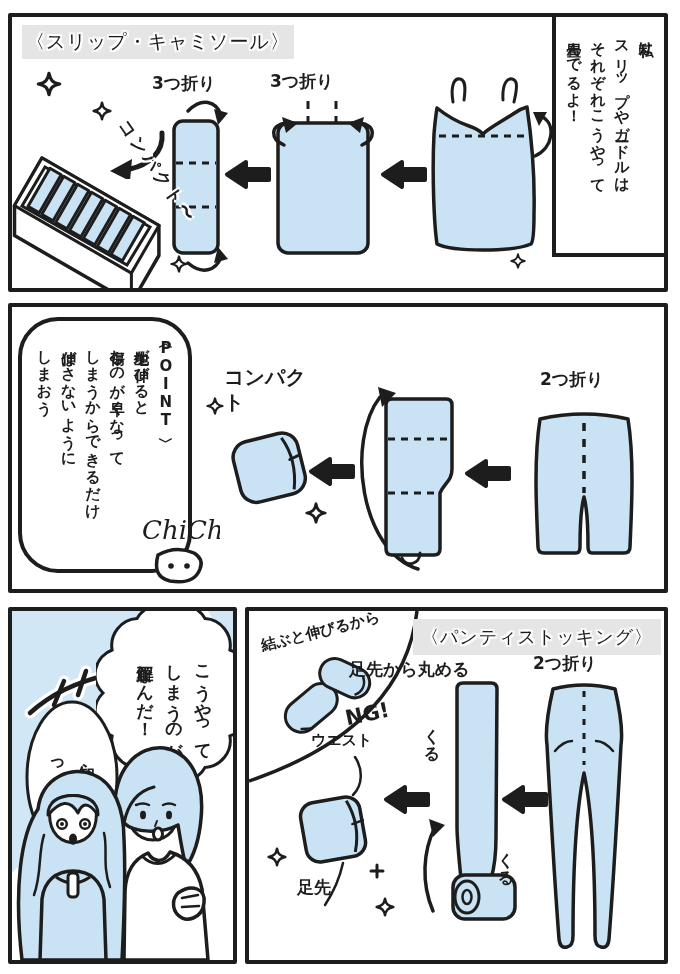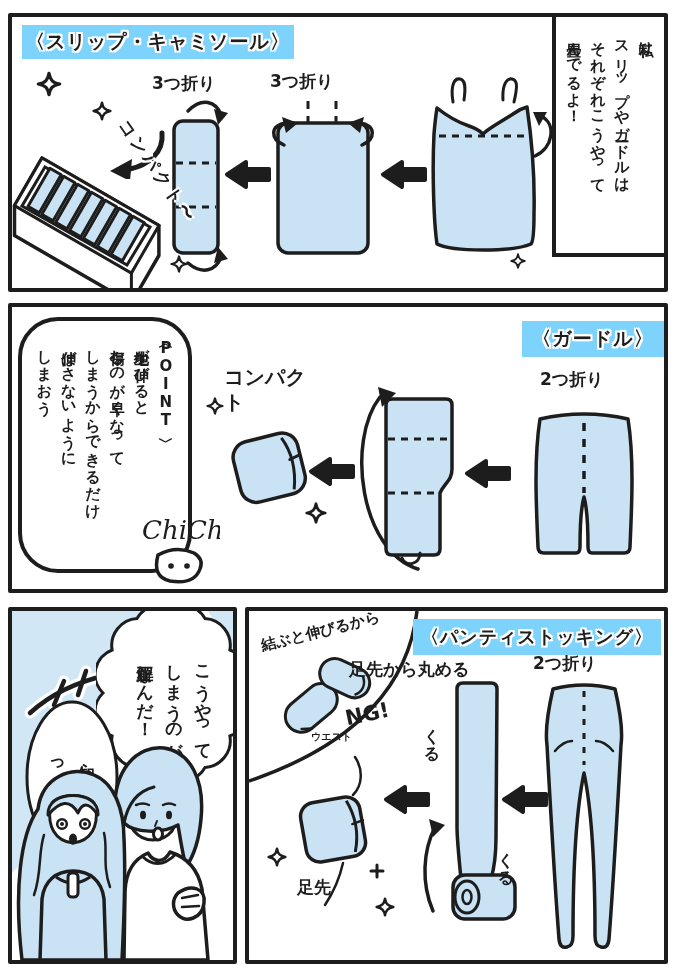--- a/index.html
+++ b/index.html
@@ -4,22 +4,22 @@
 <style>
   html,body{margin:0;padding:0;background:#ffffff;}
   .page{position:relative;width:680px;height:974px;background:#fff;overflow:hidden;
         font-family:"DejaVu Sans",sans-serif;color:#1d1d1d;}
   .panel{position:absolute;background:#fff;border:4px solid #1d1d1d;border-radius:2px;overflow:hidden;}
   #panel-slip   {left:8px;  top:13px;  width:652px; height:271px;}
   #panel-girdle {left:8px;  top:303px; width:652px; height:282px;}
   #panel-talk   {left:8px;  top:607px; width:221px; height:349px;}
   #panel-stock  {left:245px;top:607px; width:415px; height:349px;}
   .abs{position:absolute;}
-  .titlebar{position:absolute;background:#7dd3fc;display:flex;align-items:center;justify-content:center;
-            font-weight:bold;font-size:19px;letter-spacing:1px;
+  .titlebar{position:absolute;background:#e5e5e5;display:flex;align-items:center;justify-content:center;
+            font-weight:normal;font-size:19px;letter-spacing:1px;
             text-shadow:-2px -2px 0 #fff,2px -2px 0 #fff,-2px 2px 0 #fff,2px 2px 0 #fff,
                         0 -2px 0 #fff,0 2px 0 #fff,-2px 0 0 #fff,2px 0 0 #fff;}
   .hlabel{position:absolute;font-weight:bold;font-size:17px;text-align:left;white-space:pre-line;line-height:1.25;}
   .vtext{writing-mode:vertical-rl;white-space:pre-line;font-weight:bold;}
   .upright{text-orientation:upright;}
   .narration{position:absolute;right:0;top:0;width:112px;height:240px;background:#fff;
              border-left:4px solid #1d1d1d;border-bottom:4px solid #1d1d1d;
              display:flex;justify-content:center;padding-top:14px;box-sizing:border-box;}
   .narration .vtext{font-size:15px;line-height:1.6;}
   .pointbox{position:absolute;left:6px;top:10px;width:174px;height:256px;border:4px solid #1d1d1d;
@@ -175,21 +175,20 @@
       <path d="M36,28 Q36,22 42,22 L96,22 Q102,22 102,28 L102,92 C102,104 94,106 90,116 L90,172 Q90,178 84,178 L42,178 Q36,178 36,172 Z" fill="#c9e3f5" stroke="#1d1d1d" stroke-width="3.5" stroke-linejoin="round"></path>
       <line x1="38" y1="62" x2="100" y2="62" stroke="#1d1d1d" stroke-width="3" stroke-dasharray="7 6"></line>
       <line x1="38" y1="116" x2="88" y2="116" stroke="#1d1d1d" stroke-width="3" stroke-dasharray="7 6"></line>
       <path d="M70,176 C70,188 56,190 52,181" fill="none" stroke="#1d1d1d" stroke-width="3" stroke-linecap="round"></path>
     </svg>
 
     <svg class="abs" style="left:452px;top:152px" width="48" height="29" viewBox="0 0 48 29">
         <use href="#arrL"></use>
       </svg>
 
-    <div class="titlebar" style="left:510px;top:14px;width:142px;height:36px">〈ガードル〉</div>
     <div class="hlabel" style="left:528px;top:62px;width:100px">2つ折り</div>
 
     <svg class="abs" style="left:512px;top:90px" width="120" height="172" viewBox="0 0 120 172">
       <path d="M16,22 Q60,12 104,22 C110,60 108,105 106,150 Q106,156 100,156 L68,156 Q64,156 64,150
                C64,122 62,107 60,100 C58,107 56,122 56,150 Q56,156 52,156 L20,156 Q14,156 14,150
                C12,105 10,60 16,22 Z" fill="#c9e3f5" stroke="#1d1d1d" stroke-width="3.5" stroke-linejoin="round"></path>
       <line x1="60" y1="26" x2="60" y2="96" stroke="#1d1d1d" stroke-width="3.5" stroke-dasharray="8 8"></line>
     </svg>
 
     <svg class="abs" style="left:194px;top:90px" width="18" height="18" viewBox="-12 -12 24 24">
@@ -316,21 +315,21 @@
       <path d="M14,234 C2,206 4,174 16,150" fill="none" stroke="#1d1d1d" stroke-width="3.5" stroke-linecap="round"></path>
       <polygon points="10,142 26,148 14,160" fill="#1d1d1d"></polygon>
     </svg>
     <div class="abs vtext" style="left:172px;top:106px;font-size:16px">くる</div>
     <div class="abs vtext" style="left:246px;top:230px;font-size:16px">くる</div>
 
     <svg class="abs" style="left:134px;top:174px" width="48" height="29" viewBox="0 0 48 29">
         <use href="#arrL"></use>
       </svg>
 
-    <div class="hlabel" style="left:62px;top:120px;width:84px;font-size:10px">ウエスト</div>
+    <div class="hlabel" style="left:62px;top:120px;width:84px;font-size:15px">ウエスト</div>
     <svg class="abs" style="left:42px;top:126px" width="95" height="190" viewBox="0 0 95 190">
       <path d="M64,20 C72,32 72,48 62,58" fill="none" stroke="#1d1d1d" stroke-width="2.5" stroke-linecap="round"></path>
       <g transform="rotate(-10 45 92)">
         <rect x="12" y="62" width="60" height="60" rx="14" fill="#c9e3f5" stroke="#1d1d1d" stroke-width="3.5"></rect>
         <path d="M60,66 C67,84 67,100 60,118" fill="none" stroke="#1d1d1d" stroke-width="3"></path>
         <path d="M62,90 L73,88" stroke="#1d1d1d" stroke-width="2.5" stroke-linecap="round"></path>
       </g>
       <path d="M52,126 C48,144 42,156 34,168" fill="none" stroke="#1d1d1d" stroke-width="2.5" stroke-linecap="round"></path>
     </svg>
     <div class="hlabel" style="left:48px;top:266px;width:64px">足先</div>

